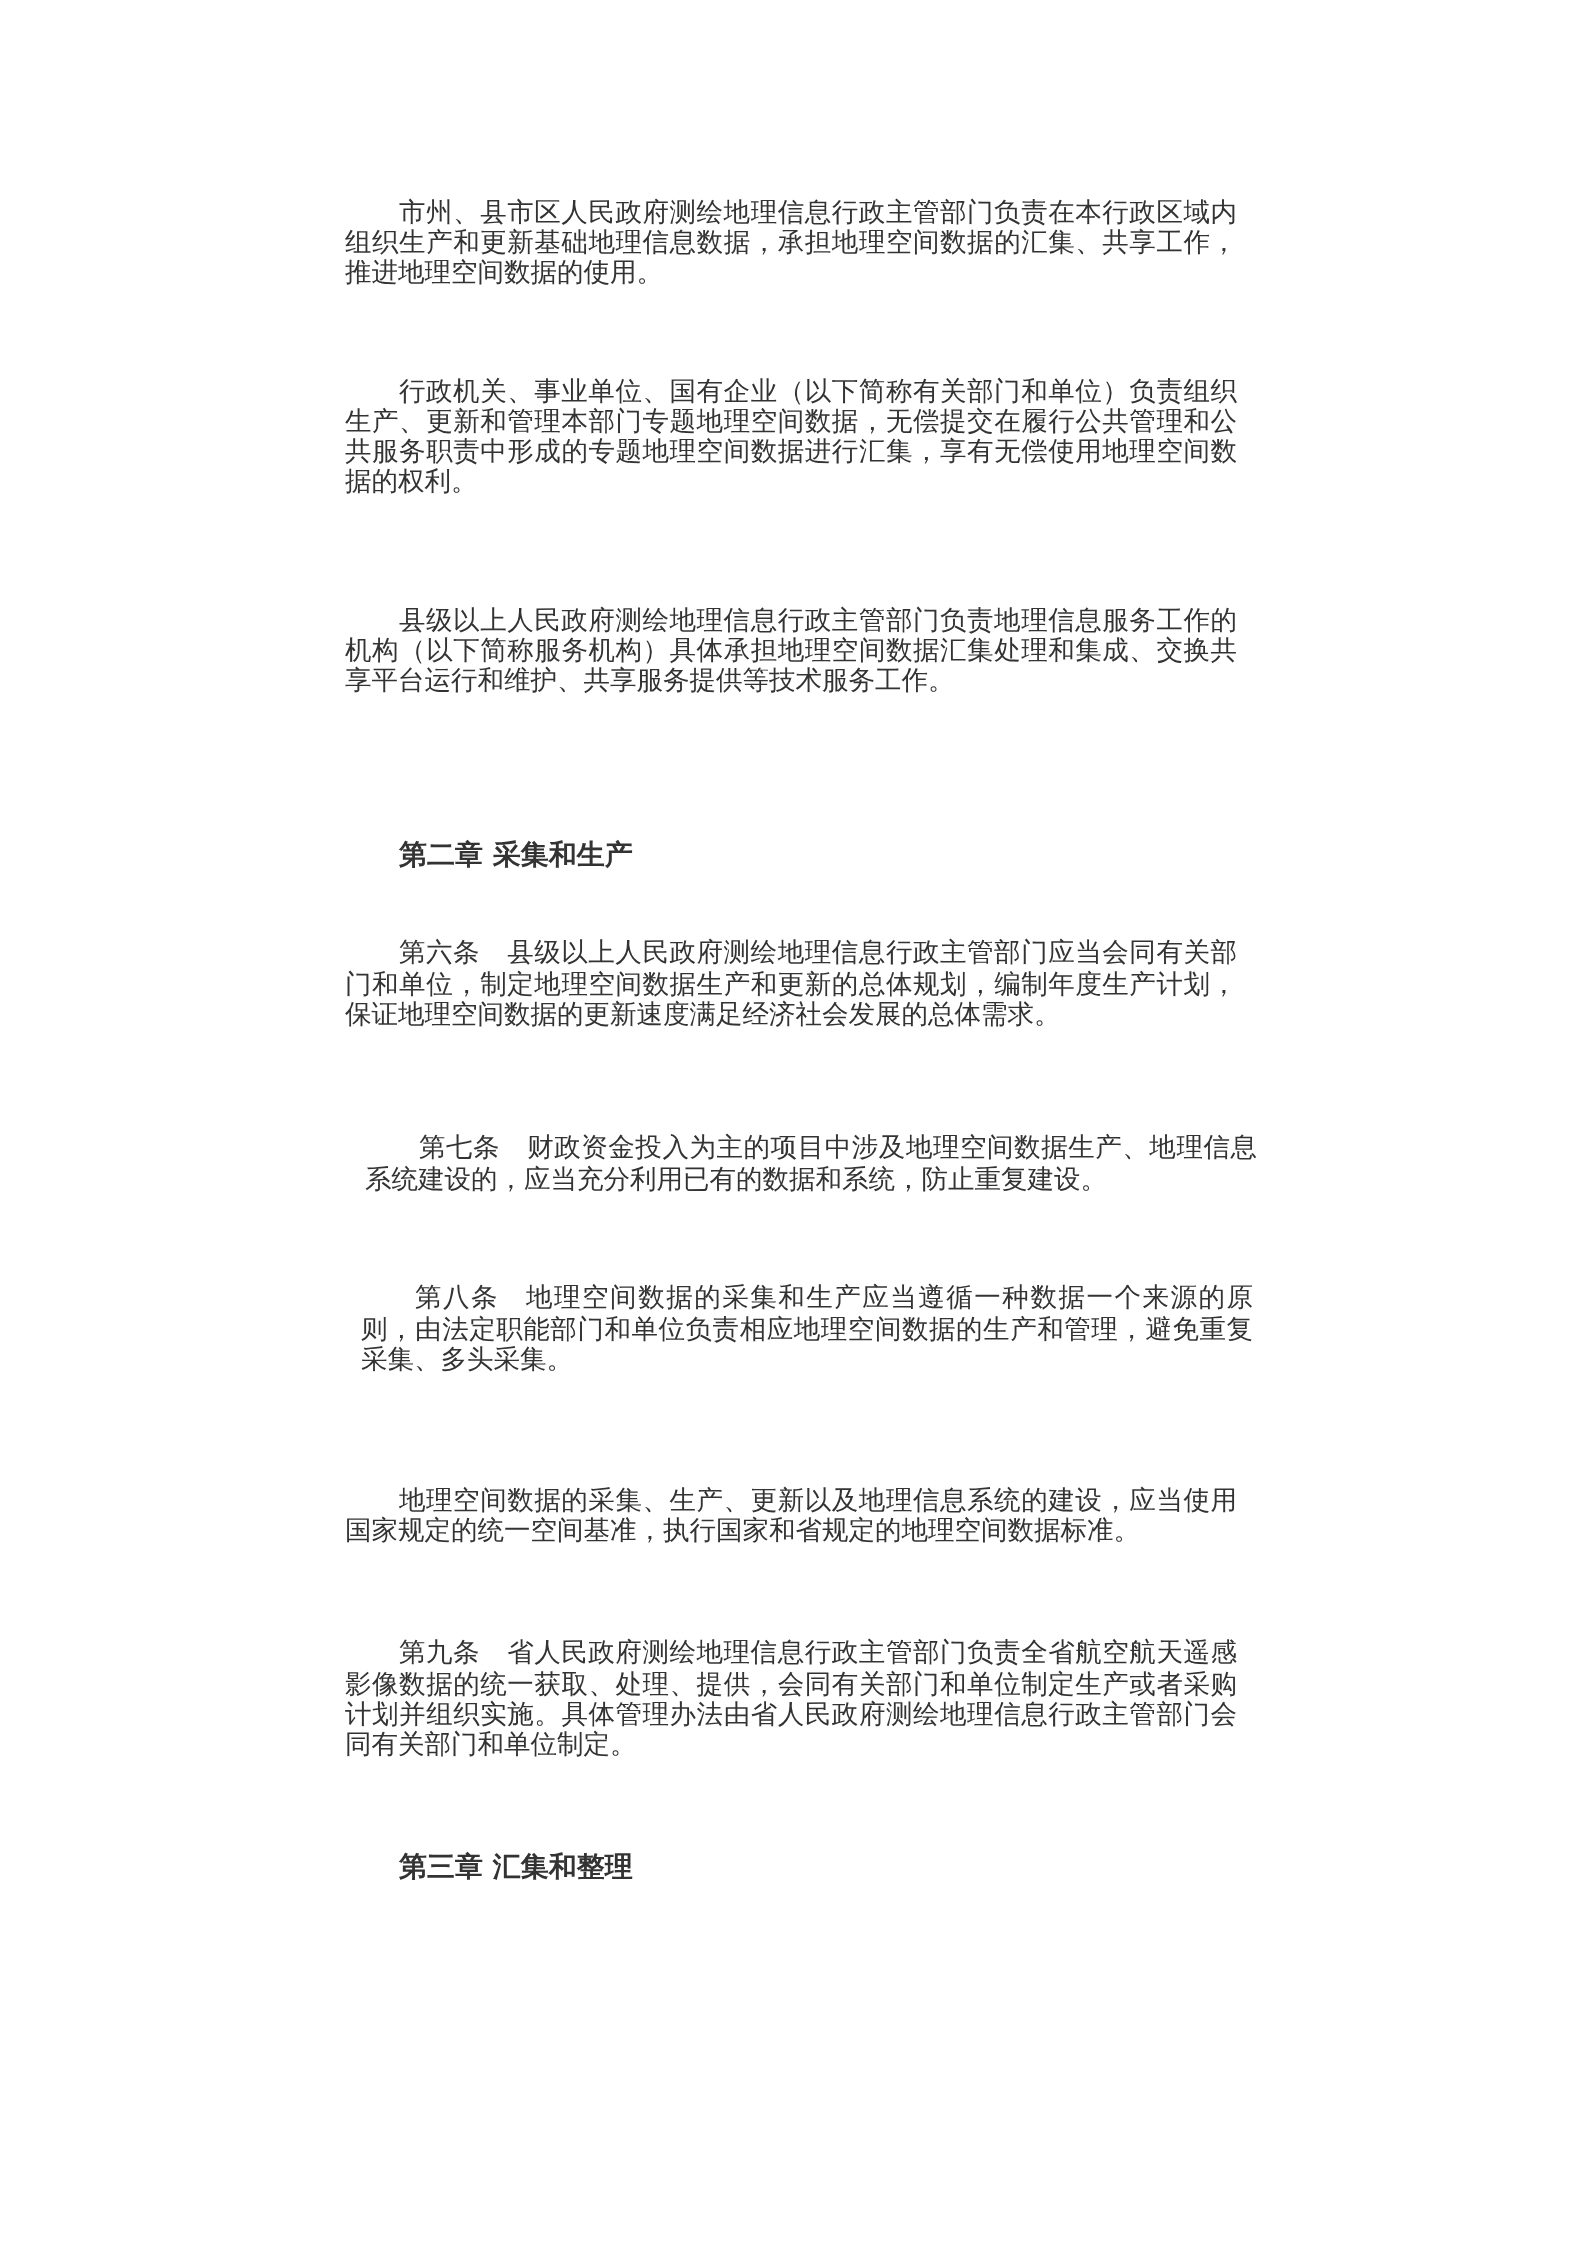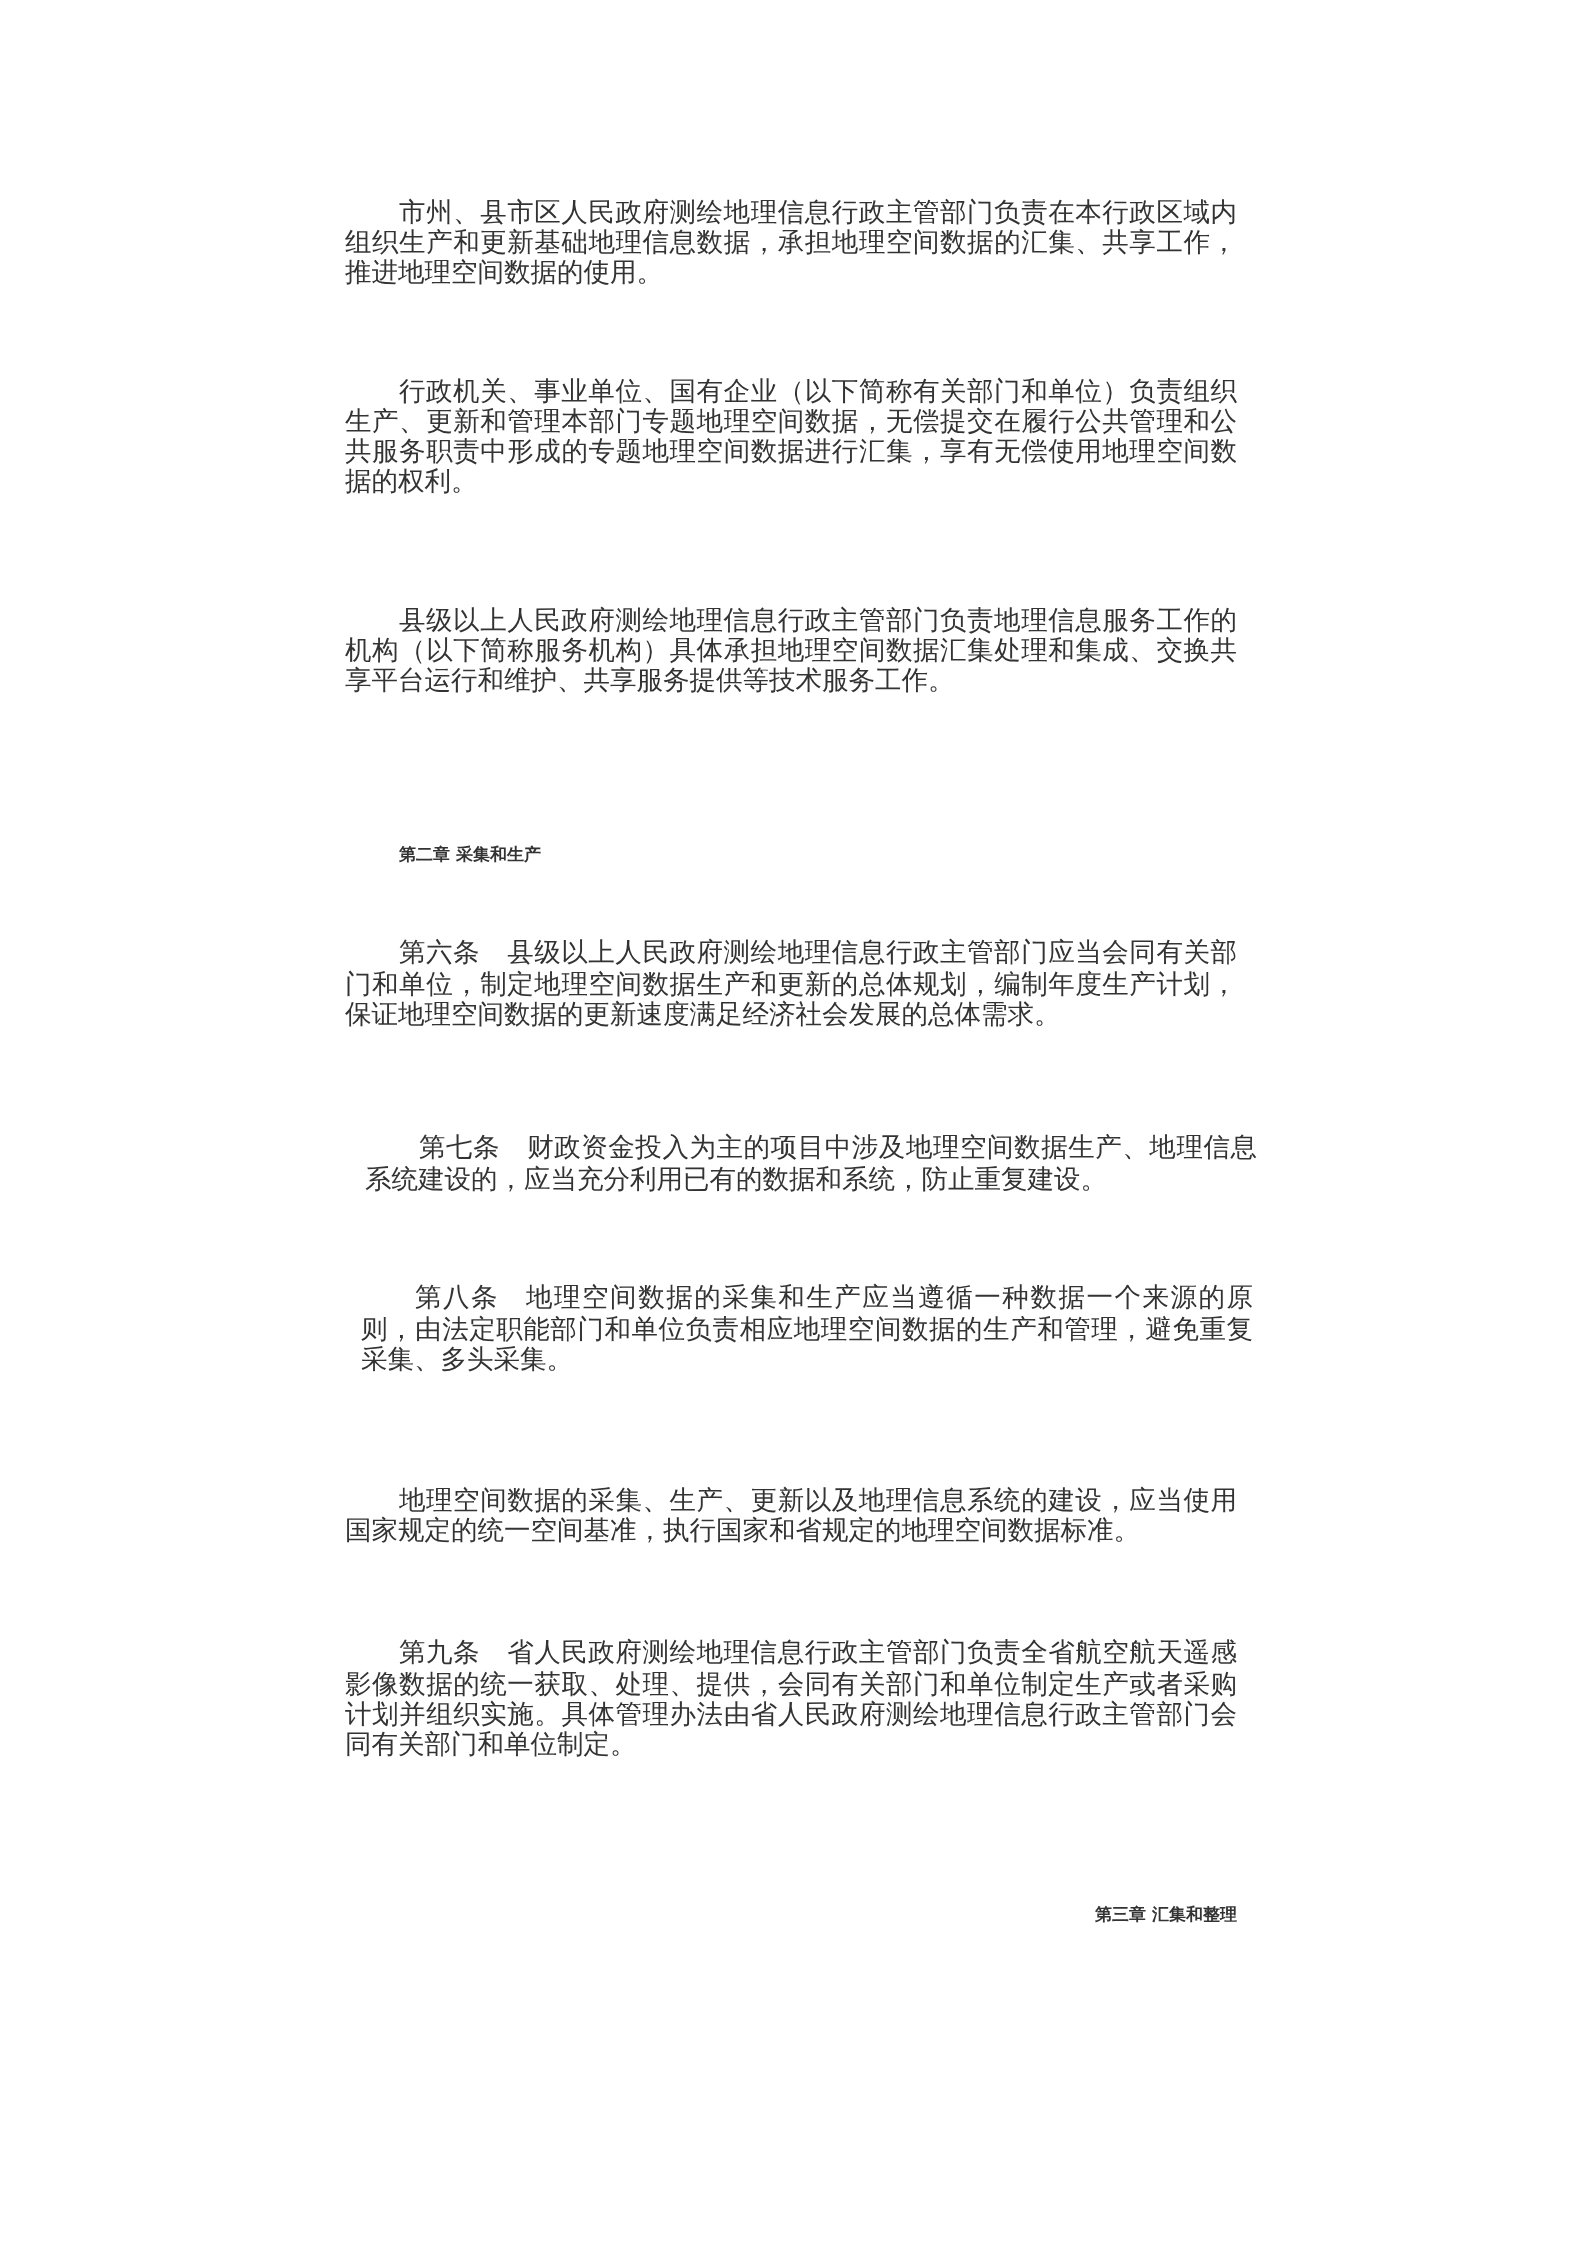--- a/index.html
+++ b/index.html
@@ -35,21 +35,21 @@
     }
     .chapter {
       position: absolute;
       left: 0;
       width: 892px;
       margin: 0;
       line-height: 45px;
       text-indent: 54px;
       font-family: "DejaVu Sans", "Liberation Sans", sans-serif;
       font-weight: bold;
-      font-size: 17px;
+      font-size: 28px;
       color: #333333;
     }
     .art-label {
       margin-right: 27px;
       font-family: Liberation Mono, monospace;
     }
   </style>
 </head>
 <body>
 
@@ -66,15 +66,15 @@
   <p class="para" style="top:937px;"><span class="art-label">第六条</span><span>县级以上人民政府测绘地理信息行政主管部门应当会同有关部门和单位，制定地理空间数据生产和更新的总体规划，编制年度生产计划，保证地理空间数据的更新速度满足经济社会发展的总体需求。</span></p>
 
   <p class="para" style="top:1132px;margin-left:20px;"><span class="art-label">第七条</span><span>财政资金投入为主的项目中涉及地理空间数据生产、地理信息系统建设的，应当充分利用已有的数据和系统，防止重复建设。</span></p>
 
   <p class="para" style="top:1282px;margin-left:16px;"><span class="art-label">第八条</span><span>地理空间数据的采集和生产应当遵循一种数据一个来源的原则，由法定职能部门和单位负责相应地理空间数据的生产和管理，避免重复采集、多头采集。</span></p>
 
   <p class="para" style="top:1487px;font-family:Liberation Mono, monospace;"><span>地理空间数据的采集、生产、更新以及地理信息系统的建设，应当使用国家规定的统一空间基准，执行国家和省规定的地理空间数据标准。</span></p>
 
   <p class="para" style="top:1637px;"><span class="art-label">第九条</span><span>省人民政府测绘地理信息行政主管部门负责全省航空航天遥感影像数据的统一获取、处理、提供，会同有关部门和单位制定生产或者采购计划并组织实施。具体管理办法由省人民政府测绘地理信息行政主管部门会同有关部门和单位制定。</span></p>
 
-  <h2 class="chapter" style="top:1892px;text-align:right;">第三章  汇集和整理</h2>
+  <h2 class="chapter" style="top:1844px;">第三章  汇集和整理</h2>
 
 </div>
 
 </body></html>

